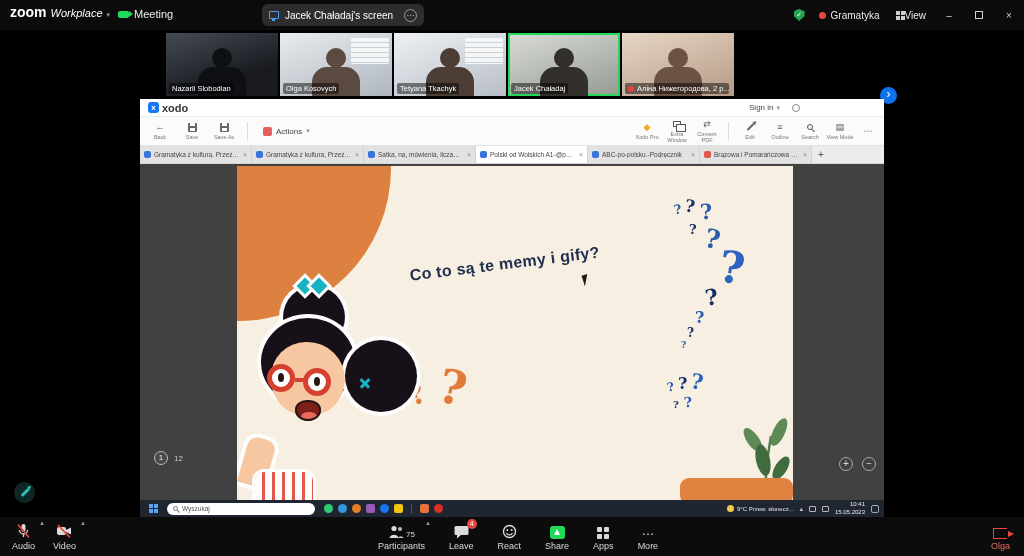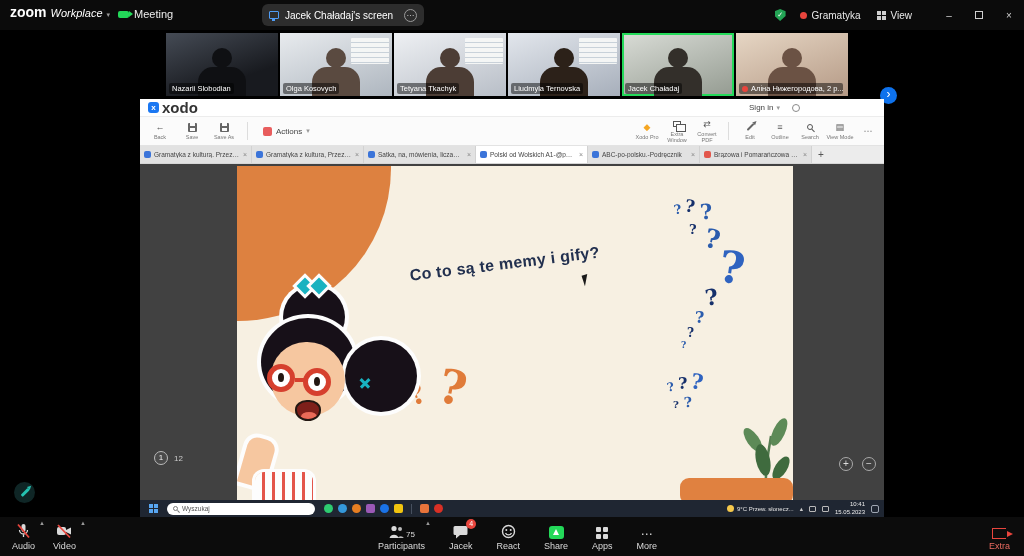--- a/index.html
+++ b/index.html
@@ -18,21 +18,21 @@
   .cam-green::after{content:"";position:absolute;right:-4px;top:0;border-left:4px solid #23d959;border-top:3.5px solid transparent;border-bottom:3.5px solid transparent;}
   .screen-pill{position:absolute;left:262px;top:4px;width:162px;height:22px;background:#2d2d2d;border-radius:6px;display:flex;align-items:center;gap:6px;padding:0 7px;}
   .mon{width:10px;height:8px;border:1.5px solid #4f9cf5;border-radius:1px;position:relative;flex:none;}
   .mon::after{content:"";position:absolute;left:2px;bottom:-3px;width:3px;height:2px;background:#4f9cf5;}
   .screen-pill .txt{font-size:10px;color:#fff;white-space:nowrap;overflow:hidden;text-overflow:ellipsis;flex:1;}
   .pill-more{width:13px;height:13px;border:1px solid #9a9a9a;border-radius:50%;color:#c9c9c9;font-size:8px;line-height:11px;text-align:center;flex:none;}
   .topright{position:absolute;right:0;top:0;height:30px;display:flex;align-items:center;}
   .shield{width:11px;height:12px;background:#23a455;clip-path:polygon(50% 0,100% 18%,100% 58%,50% 100%,0 58%,0 18%);color:#fff;font-size:7px;text-align:center;line-height:11px;margin-right:14px;}
   .rec{display:flex;align-items:center;gap:5px;font-size:10px;color:#e9e9e9;margin-right:16px;}
   .recdot{width:7px;height:7px;border-radius:50%;background:#e8453d;}
-  .view{display:flex;align-items:center;gap:5px;font-size:10px;color:#e9e9e9;margin-right:22px;}
+  .view{display:flex;align-items:center;font-size:10px;color:#e9e9e9;margin-right:8px;}
   .gridic{display:grid;grid-template-columns:4px 4px;grid-gap:1px;}
   .gridic i{width:4px;height:4px;background:#cfcfcf;}
   .winbtn{width:30px;height:30px;display:flex;align-items:center;justify-content:center;color:#cfcfcf;font-size:10px;}
   .maxsq{width:8px;height:8px;border:1px solid #cfcfcf;}
 
   
   .strip{position:absolute;left:0;top:31px;width:1024px;height:67px;background:#000;}
   .tiles{position:absolute;left:166px;top:2px;display:flex;gap:2px;}
   .tile{position:relative;width:112px;height:63px;overflow:hidden;background:#222;}
   .sil{position:absolute;inset:0;}
@@ -47,21 +47,21 @@
   .t4{background:linear-gradient(160deg,#e2e6ec,#a7afbb);--sc:#2c2119;}
   .t5{background:linear-gradient(160deg,#d9dcd6,#949b91);--sc:#332f2a;outline:2px solid #23d959;outline-offset:-2px;}
   .t6{background:linear-gradient(160deg,#e6d6c4,#b59a86);padding-left:48px;--sc:#6b5244;}
   .nextbtn{position:absolute;left:880px;top:56px;width:17px;height:17px;border-radius:50%;background:#0e72ed;color:#fff;font-size:12px;line-height:15px;text-align:center;}
 
   
   .screen{position:absolute;left:140px;top:99px;width:744px;height:418px;background:#fff;overflow:hidden;}
   .x-header{position:relative;height:18px;background:#fff;border-bottom:1px solid #ececec;display:flex;align-items:center;}
   .x-logo{display:flex;align-items:center;gap:3px;margin-left:8px;}
   .x-mark{width:11px;height:11px;border-radius:3px;background:#1a77f2;color:#fff;font-size:8px;font-weight:bold;display:flex;align-items:center;justify-content:center;}
-  .x-name{font-size:15px;font-weight:bold;color:#333;}
+  .x-name{font-size:11px;font-weight:bold;color:#333;}
   .signin{position:absolute;right:104px;top:4px;display:flex;align-items:center;gap:3px;font-size:8px;color:#444;}
   .sun{position:absolute;right:84px;top:5px;width:8px;height:8px;border-radius:50%;border:1.5px solid #8a8a8a;}
   .x-toolbar{position:relative;height:29px;background:#fbfbfb;border-bottom:1px solid #e3e3e3;display:flex;align-items:center;}
   .tgrp{display:flex;align-items:center;gap:4px;margin-left:6px;}
   .tool{display:flex;flex-direction:column;align-items:center;justify-content:center;min-width:24px;height:26px;gap:1px;color:#555;}
   .ticon{height:11px;display:flex;align-items:center;justify-content:center;font-size:9px;color:#555;}
   .tlabel{font-size:5.5px;color:#777;line-height:1.15;text-align:center;width:28px;}
   .floppy{width:9px;height:9px;background:#666;border-radius:1px;position:relative;}
   .floppy::before{content:"";position:absolute;top:0;left:2px;width:5px;height:3px;background:#fbfbfb;}
   .floppy::after{content:"";position:absolute;bottom:1px;left:2px;width:5px;height:3px;background:#fbfbfb;}
@@ -226,27 +226,20 @@
             <span>Olga Kosovych</span>
           </div>
       </div>
       <div class="tile t3">
         <i class="board"></i>
         <div class="sil"></div>
         <div class="tname">
             <span>Tetyana Tkachyk</span>
           </div>
       </div>
-      <div class="tile t4">
-        <i class="board"></i>
-        <div class="sil"></div>
-        <div class="tname">
-            <span>Liudmyla Ternovska</span>
-          </div>
-      </div>
       <div class="tile t5">
         <div class="sil"></div>
         <div class="tname">
             <span>Jacek Chaładaj</span>
           </div>
       </div>
       <div class="tile t6">
         <div class="sil"></div>
         <div class="tname">
           <span class="pin"></span>
@@ -527,21 +520,21 @@
         </span>
         <span>Participants</span>
       </div>
       <div class="ctrl">
         <span class="cicon" style="position:relative;">
           <svg width="15" height="14">
             <path d="M2 1 h11 a1.5 1.5 0 0 1 1.5 1.5 v6 a1.5 1.5 0 0 1 -1.5 1.5 h-6 l-4 3.5 v-3.5 h-1 a1.5 1.5 0 0 1 -1.5 -1.5 v-6 A1.5 1.5 0 0 1 2 1 Z" fill="#dadada"></path>
           </svg>
           <span class="badge">4</span>
         </span>
-        <span>Jacek</span>
+        <span>Leave</span>
       </div>
       <div class="ctrl">
         <span class="cicon">
           <svg width="15" height="15">
             <circle cx="7.5" cy="7.5" r="6" stroke="#dadada" stroke-width="1.4" fill="none"></circle>
             <circle cx="5.3" cy="6" r="1" fill="#dadada"></circle>
             <circle cx="9.7" cy="6" r="1" fill="#dadada"></circle>
             <path d="M4.5 9 a3.3 3.3 0 0 0 6 0" stroke="#dadada" stroke-width="1.3" fill="none"></path>
           </svg>
         </span>
@@ -569,17 +562,17 @@
             <span class="moreic">⋯</span>
           </span>
         <span>More</span>
       </div>
     </div>
 
     <div class="ctrl leave">
       <span class="cicon">
           <span class="leaveic"></span>
         </span>
-      <span>Extra</span>
+      <span>Olga</span>
     </div>
   </div>
 
 </div>
 
 </body></html>

